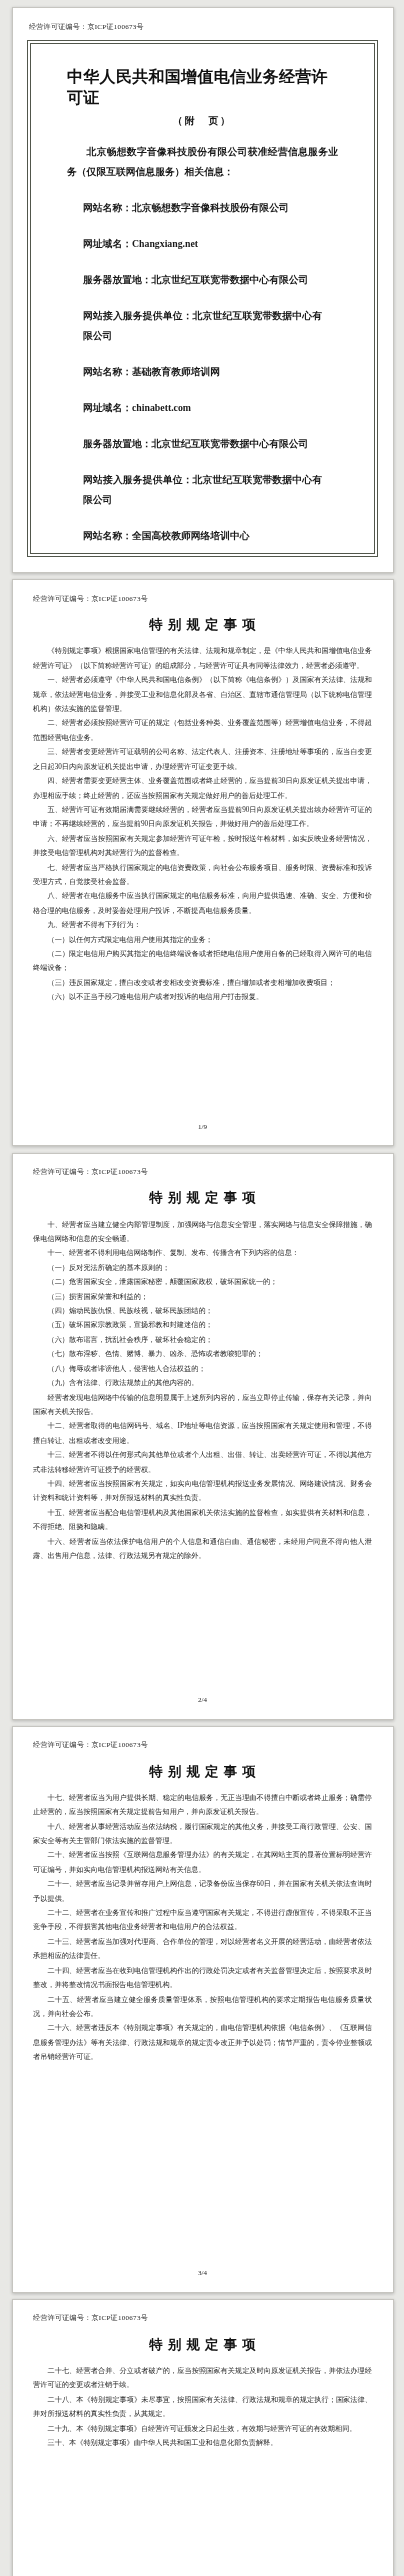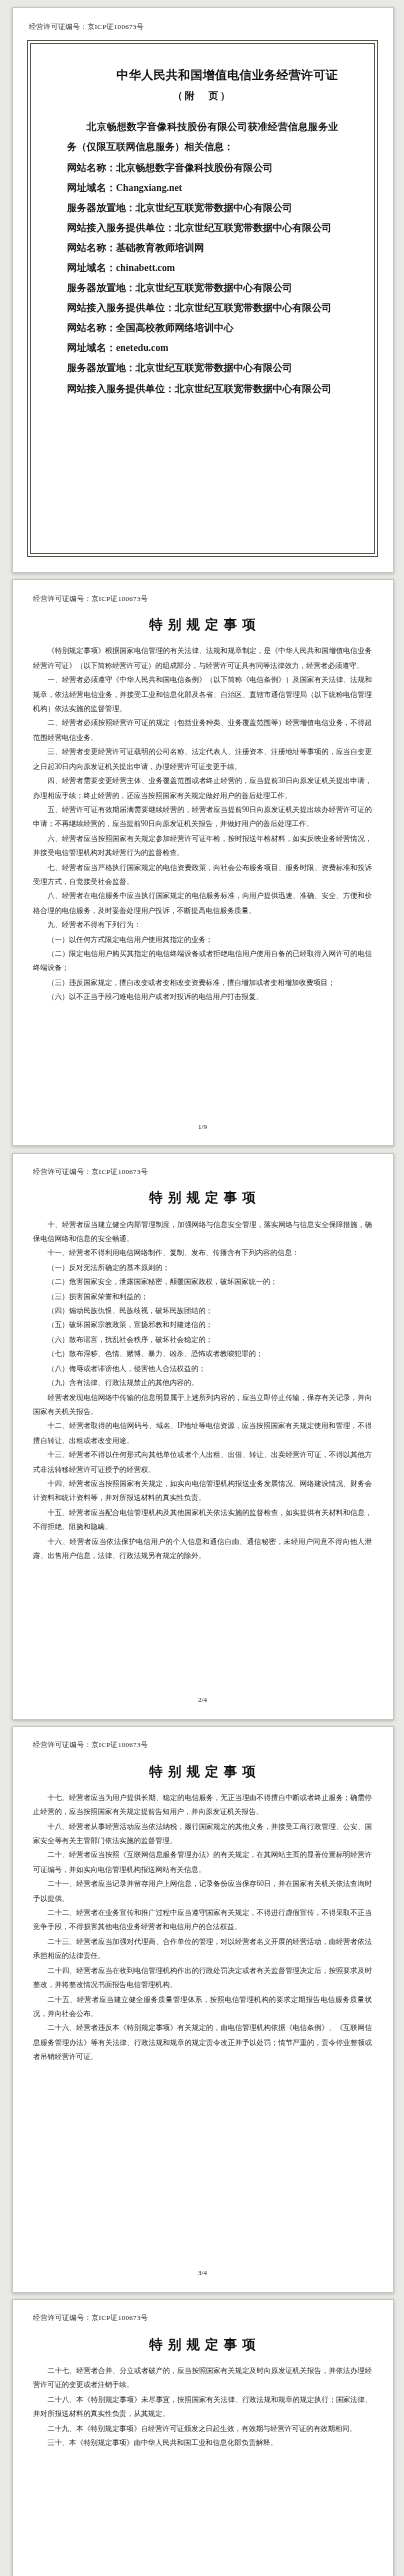--- a/index.html
+++ b/index.html
@@ -29,30 +29,30 @@
     position: absolute; top: 32px; left: 14.4px; right: 14.4px; bottom: 15.5px;
     border: 1.5px solid #51564b; padding: 2.1px;
   }
   .cert-frame-inner {
     width: 100%; height: 100%;
     border: 0.5px solid #51564b;
     padding: 13.4px 36px 0;
     overflow: hidden;
   }
   .cert-title {
-    margin-top: 9.3px; text-align: right;
-    font-size: 12px; font-weight: bold; letter-spacing: 0.3px; color: #111;
+    margin-top: 9.3px; text-align: left;
+    font-size: 16px; font-weight: bold; letter-spacing: 0.3px; color: #111;
   }
   .cert-subtitle {
     text-align: center; font-size: 9.8px; font-weight: bold;
     margin-top: 6.2px; letter-spacing: 2.1px; color: #111;
   }
   .cert-body { margin-top: 13.4px; font-size: 9.8px; line-height: 2.05; font-weight: 600; color: #1a1a1a; }
   .cert-intro { margin: 0 0 1px; text-indent: 2em; text-align: justify; word-break: break-all; }
-  .site-line { margin: 0; text-align: justify; word-break: break-all; }
+  .site-line { margin: 16px; text-align: justify; word-break: break-all; }
 
   
   .prov { height: 567px; padding: 13.4px 20.6px; }
   .prov-title {
     text-align: center; font-size: 13.4px; font-weight: bold;
     letter-spacing: 5.2px; padding-left: 5.2px;
     margin: 12.4px 0 10.3px; color: #141414;
   }
   .prov-body { font-size: 7.2px; line-height: 2.0; text-align: justify; color: #1b1b1b; }
   .prov-para { margin: 0; text-indent: 2em; word-break: break-all; }

